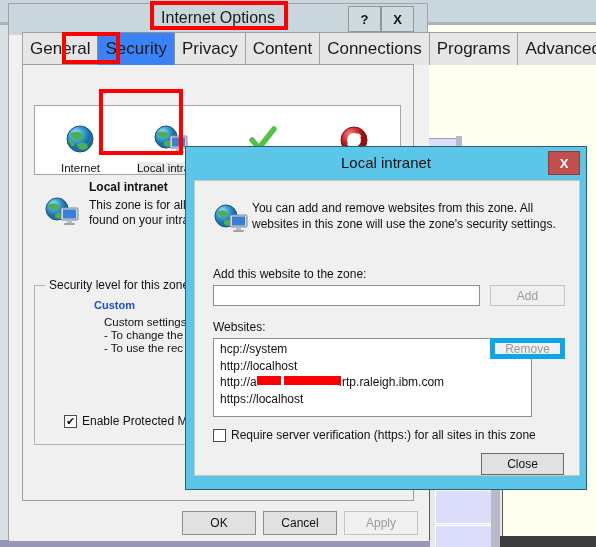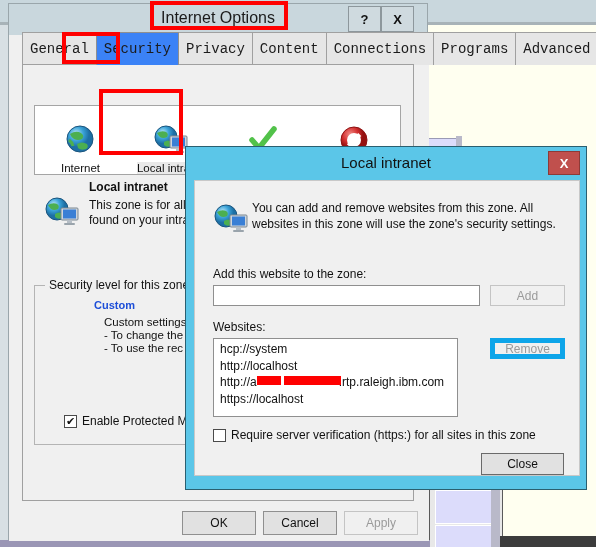--- a/index.html
+++ b/index.html
@@ -40,21 +40,21 @@
     font-size:13px;font-weight:bold;color:#111;}
   #io-help-btn{left:339px;}
   #io-close-btn{left:372px;}
 
   #io-body{position:absolute;left:0;top:31px;width:420px;height:506px;background:#f0f0f0;}
 
   
   #io-tabs{position:absolute;left:13px;top:8px;height:22px;display:flex;align-items:flex-end;}
   .io-tab{height:20px;padding:16px 7px;display:flex;align-items:center;justify-content:center;
     background:#e6e6e6;border:1px solid #a0a0a0;border-bottom:none;margin-right:-1px;
-    font-size:14px;color:#1b1b1b;box-sizing:border-box;font-family:Liberation Mono, monospace;}
+    font-size:17px;color:#1b1b1b;box-sizing:border-box;}
   .io-tab.active{background:#3b82f6;height:22px;border-color:#8f8f8f;position:relative;z-index:3;}
 
   #io-panel{position:absolute;left:13px;top:29px;width:392px;height:437px;background:#f0f0f0;
     border:1px solid #a0a0a0;box-sizing:border-box;}
 
   #io-selectzone-label{position:absolute;left:25px;top:54px;font-size:12px;color:#111;}
 
   
   #zone-strip{position:absolute;left:25px;top:70px;width:367px;height:70px;background:#fff;
     border:1px solid #a5a5a5;box-sizing:border-box;display:flex;}
@@ -106,21 +106,21 @@
 
   #li-add-label{position:absolute;left:18px;top:86px;font-size:12px;color:#111;}
   #li-add-input{position:absolute;left:18px;top:104px;width:267px;height:21px;background:#fff;
     border:1px solid #8f8f8f;box-sizing:border-box;font-size:12px;padding:2px 4px;
     font-family:"Liberation Sans",sans-serif;color:#111;outline:none;}
   #li-add-btn{position:absolute;left:295px;top:104px;width:75px;height:21px;background:#f0f0f0;
     border:1px solid #c4c4c4;box-sizing:border-box;display:flex;align-items:center;justify-content:center;
     font-size:12px;color:#9a9a9a;}
 
   #li-websites-label{position:absolute;left:18px;top:139px;font-size:12px;color:#111;}
-  #li-websites-list{position:absolute;left:18px;top:157px;width:245px;height:79px;background:#fff;
+  #li-websites-list{position:absolute;left:18px;top:157px;width:319px;height:79px;background:#fff;
     border:1px solid #8f8f8f;box-sizing:border-box;padding:2px 0 0 6px;overflow:hidden;}
   .li-site{font-size:12px;color:#111;line-height:16.5px;white-space:nowrap;position:relative;}
   .redact{display:inline-block;position:relative;}
   .redact .bar1{position:absolute;left:0;top:2px;width:24px;height:9px;background:#ff0000;}
   .redact .bar2{position:absolute;left:27px;top:2px;width:57px;height:9px;background:#ff0000;}
   .redact .txt{visibility:hidden;}
 
   #li-remove-btn{position:absolute;left:295px;top:157px;width:75px;height:21px;background:#f0f0f0;
     border:5px solid #0ea5e9;box-sizing:border-box;display:flex;align-items:center;justify-content:center;
     font-size:12px;color:#9a9a9a;}

